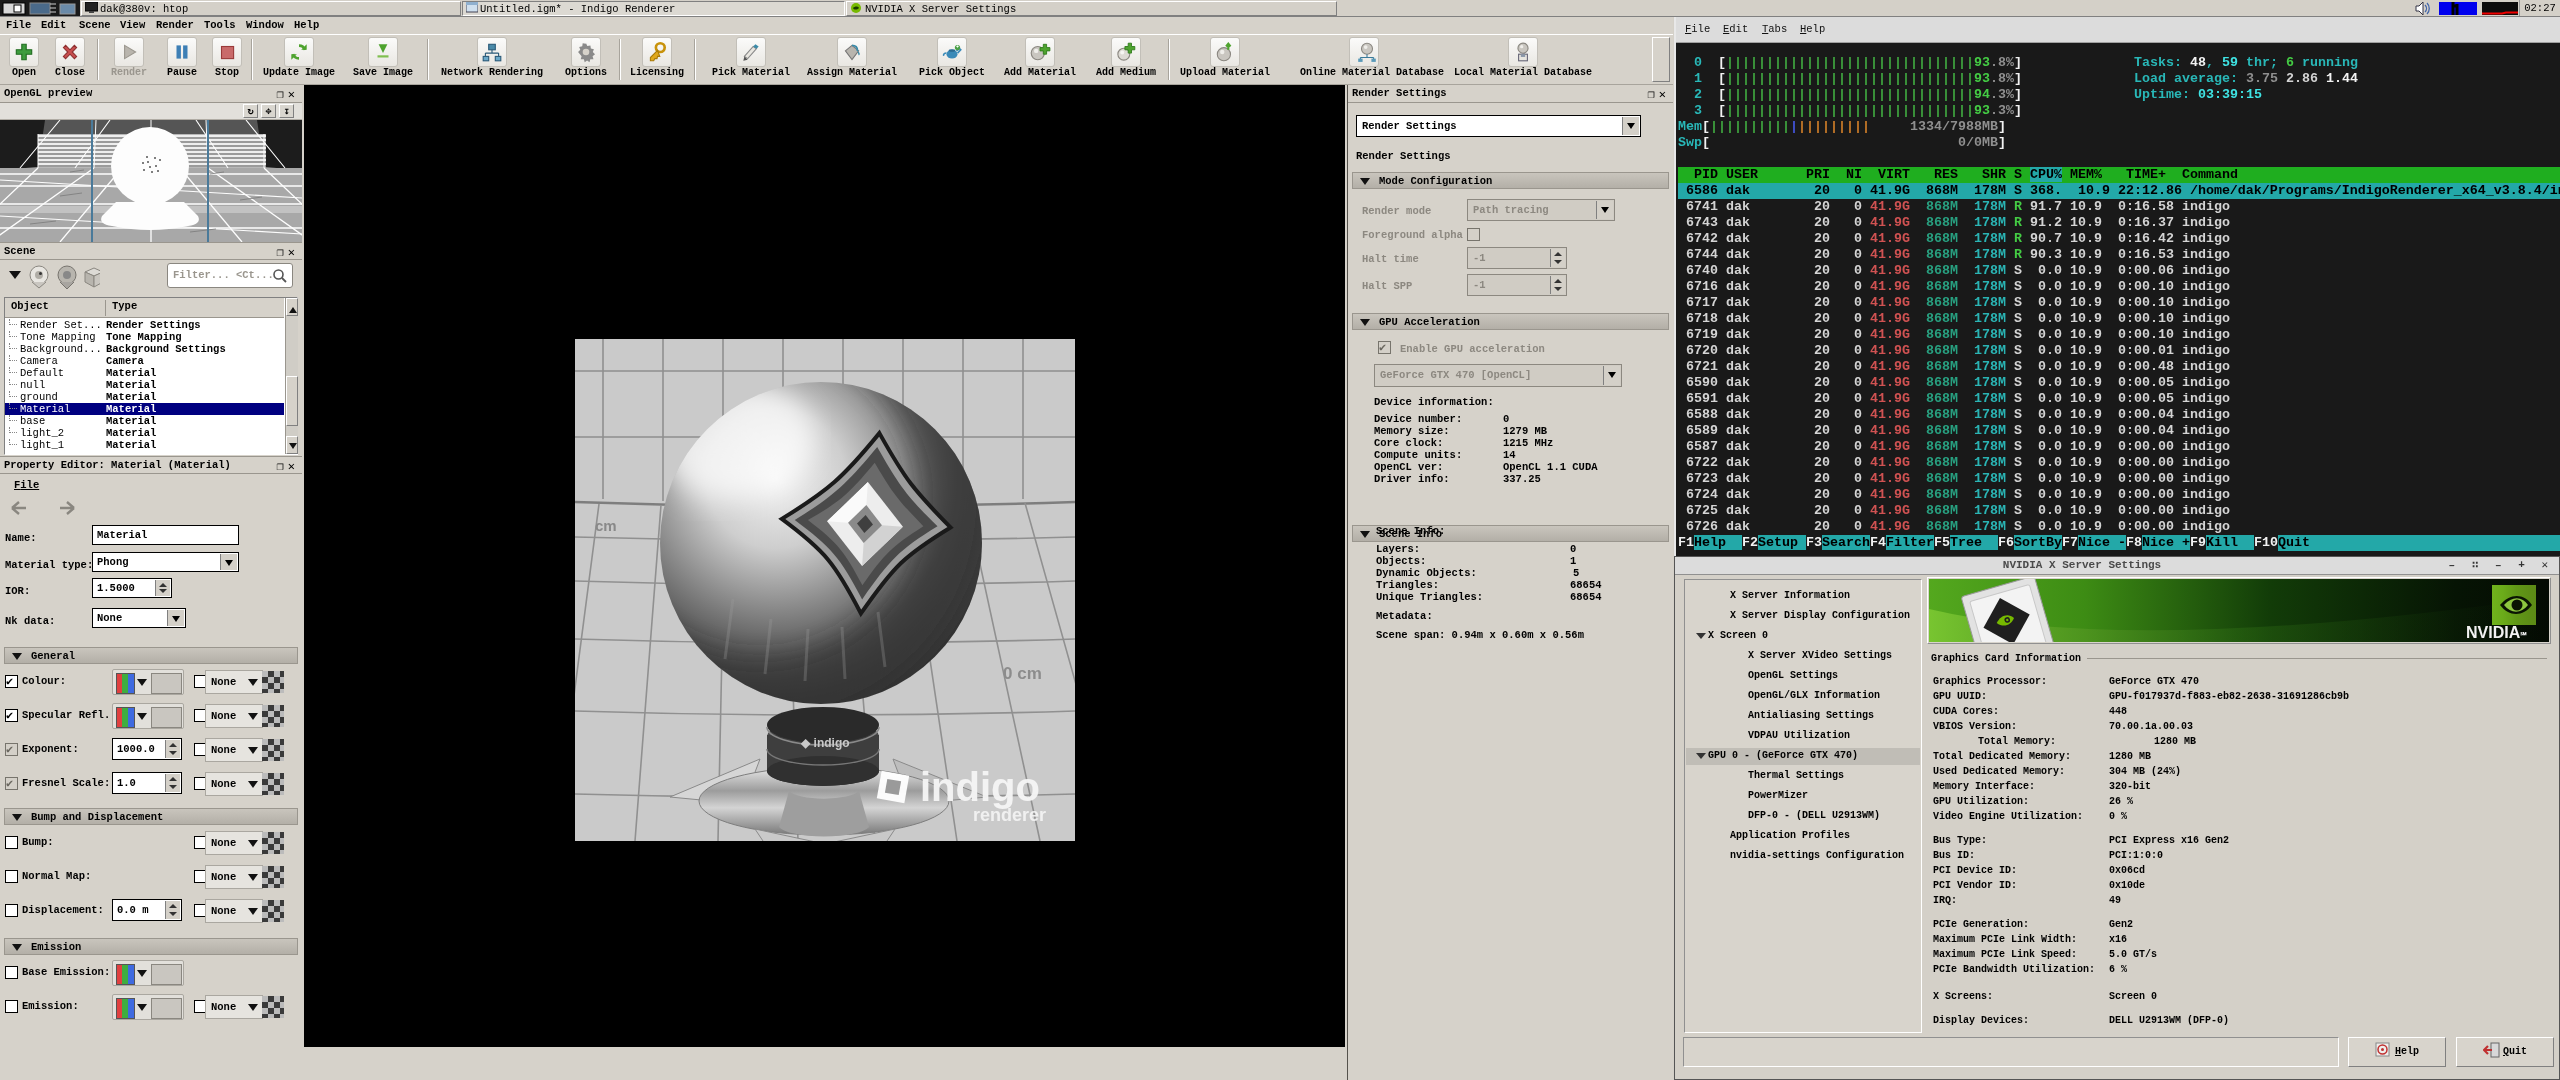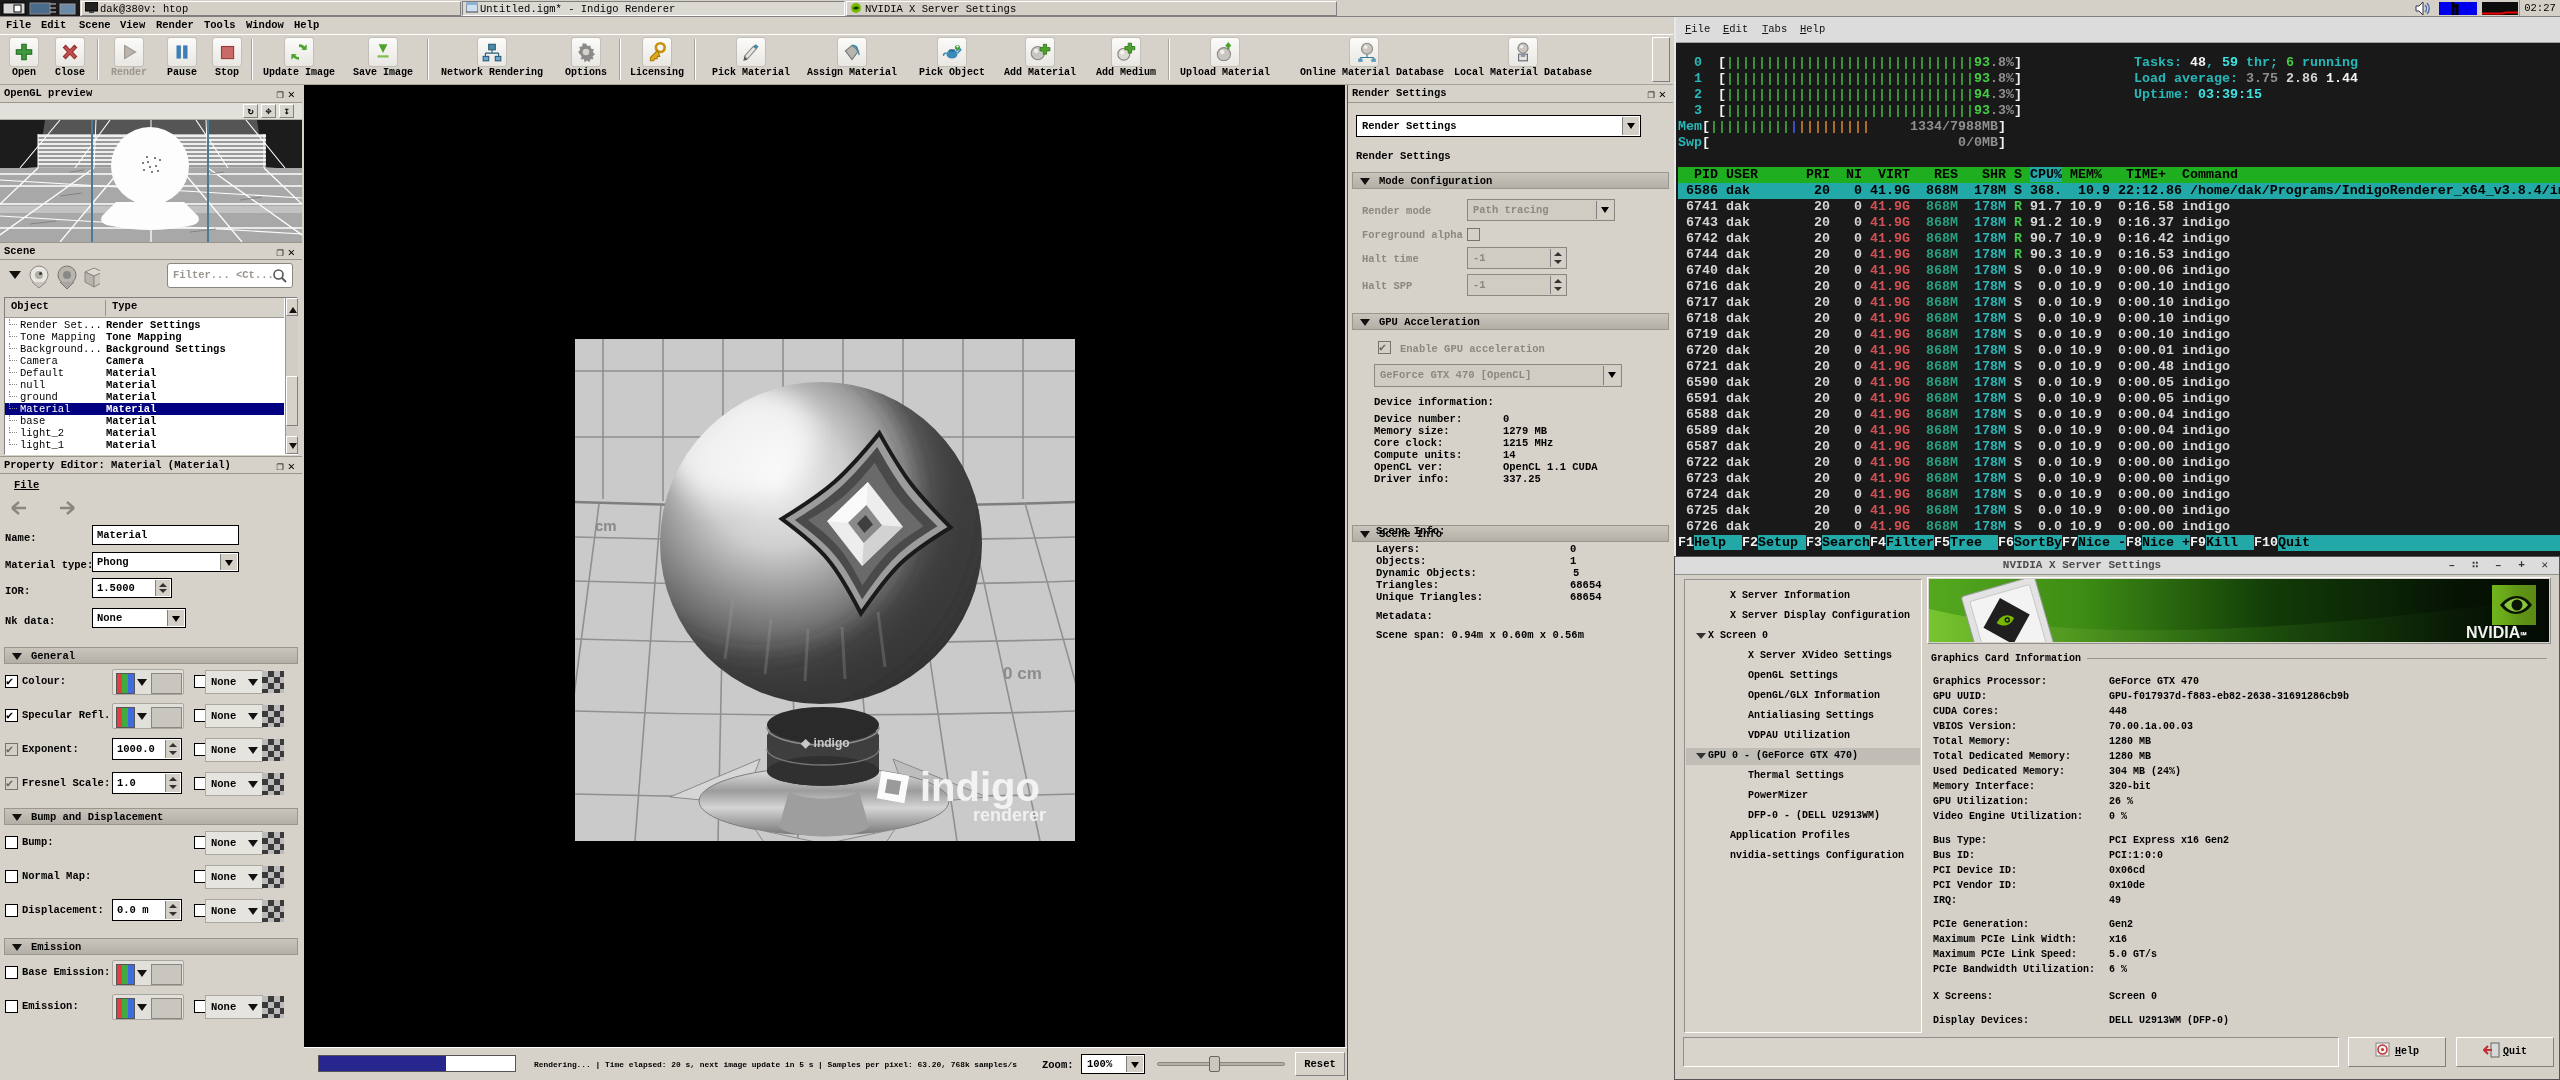--- a/index.html
+++ b/index.html
@@ -548,31 +548,20 @@
       <g font-family="Liberation Sans,sans-serif" fill="#f5f5f5">
         <g transform="translate(318,448) rotate(10)">
             <rect x="-14" y="-14" width="28" height="28" fill="#ffffff" opacity=".95"></rect>
             <rect x="-7" y="-7" width="14" height="14" fill="#9a9a9a"></rect>
           </g>
         <text x="345" y="462" font-size="40" opacity=".96">indigo</text>
         <text x="398" y="482" font-size="18" font-weight="bold" opacity=".9">renderer</text>
       </g>
     </svg>
   </div>
-  <div id="statusbar" style="position:absolute;left:304px;bottom:0;width:1043px;height:33px;background:#d6d2ca;border-top:1px solid #fff;">
-    <div class="abs" style="left:14px;top:7px;width:198px;height:17px;background:#fff;border:1px solid #555;">
-      <div style="position:absolute;left:0;top:0;bottom:0;width:127px;background:#26268e;"></div>
-    </div>
-    <div class="lbl" style="left:230px;top:12px;font-size:7.9px;">Rendering... | Time elapsed: 20 s, next image update in 5 s | Samples per pixel: 63.20, 768k samples/s</div>
-    <div class="lbl" style="left:738px;top:11px;">Zoom:</div>
-    <div class="combo" style="left:777px;top:6px;width:64px;height:20px;line-height:18px;padding-left:5px;">100%<span class="arr"></span></div>
-    <div class="abs" style="left:853px;top:14px;width:128px;height:4px;background:#b5b1a9;border:1px solid #8a867e;border-radius:2px;"></div>
-    <div class="abs" style="left:905px;top:8px;width:11px;height:16px;background:#cbc7bf;border:1px solid #6a665e;border-radius:2px;"></div>
-    <div class="abs raised" style="left:991px;top:4px;width:50px;height:24px;background:#d6d2ca;text-align:center;line-height:23px;">Reset</div>
-  </div>
   <div id="dock-right" style="position:absolute;left:1347px;top:68px;width:326px;bottom:0;background:#d6d2ca;border-left:1px solid #55524c;">
     <div class="ptitle" style="top:0;">Render Settings<span class="btns">❐✕</span></div>
     <div class="combo" style="left:8px;top:30px;width:285px;height:22px;line-height:20px;padding-left:5px;">Render Settings<span class="arr"></span></div>
     <div class="lbl" style="left:8px;top:65px;">Render Settings</div>
     <div class="sect" style="top:87px;"><span>Mode Configuration</span></div>
     <div class="lbl dis2" style="left:14px;top:120px;">Render mode</div>
     <div class="combo dis3" style="left:119px;top:114px;width:148px;height:22px;line-height:20px;padding-left:5px;">Path tracing<span class="arr"></span></div>
     <div class="lbl dis2" style="left:14px;top:144px;">Foreground alpha</div>
     <span class="cb dis" style="left:119px;top:143px;"></span>
     <div class="lbl dis2" style="left:14px;top:168px;">Halt time</div>
@@ -684,21 +673,21 @@
       </svg>
     </div>
 
     <div class="abs" style="left:256px;top:78px;white-space:nowrap;">Graphics Card Information</div>
     <div class="abs" style="left:412px;top:83px;right:12px;border-top:1px solid #9a968e;"></div>
 
     <div class="nvl" style="top:101px;">Graphics Processor:<s>GeForce GTX 470</s></div>
     <div class="nvl" style="top:116px;">GPU UUID:<s>GPU-f017937d-f883-eb82-2638-31691286cb9b</s></div>
     <div class="nvl" style="top:131px;">CUDA Cores:<s>448</s></div>
     <div class="nvl" style="top:146px;">VBIOS Version:<s>70.00.1a.00.03</s></div>
-    <div class="nvl" style="top:161px;">Total Memory:<s>1280 MB</s></div>
+    <div class="nvl" style="top:161px;margin-left:45px;">Total Memory:<s>1280 MB</s></div>
     <div class="nvl" style="top:176px;">Total Dedicated Memory:<s>1280 MB</s></div>
     <div class="nvl" style="top:191px;">Used Dedicated Memory:<s>304 MB (24%)</s></div>
     <div class="nvl" style="top:206px;">Memory Interface:<s>320-bit</s></div>
     <div class="nvl" style="top:221px;">GPU Utilization:<s>26 %</s></div>
     <div class="nvl" style="top:236px;">Video Engine Utilization:<s>0 %</s></div>
     <div class="nvl" style="top:260px;">Bus Type:<s>PCI Express x16 Gen2</s></div>
     <div class="nvl" style="top:275px;">Bus ID:<s>PCI:1:0:0</s></div>
     <div class="nvl" style="top:290px;">PCI Device ID:<s>0x06cd</s></div>
     <div class="nvl" style="top:305px;">PCI Vendor ID:<s>0x10de</s></div>
     <div class="nvl" style="top:320px;">IRQ:<s>49</s></div>

